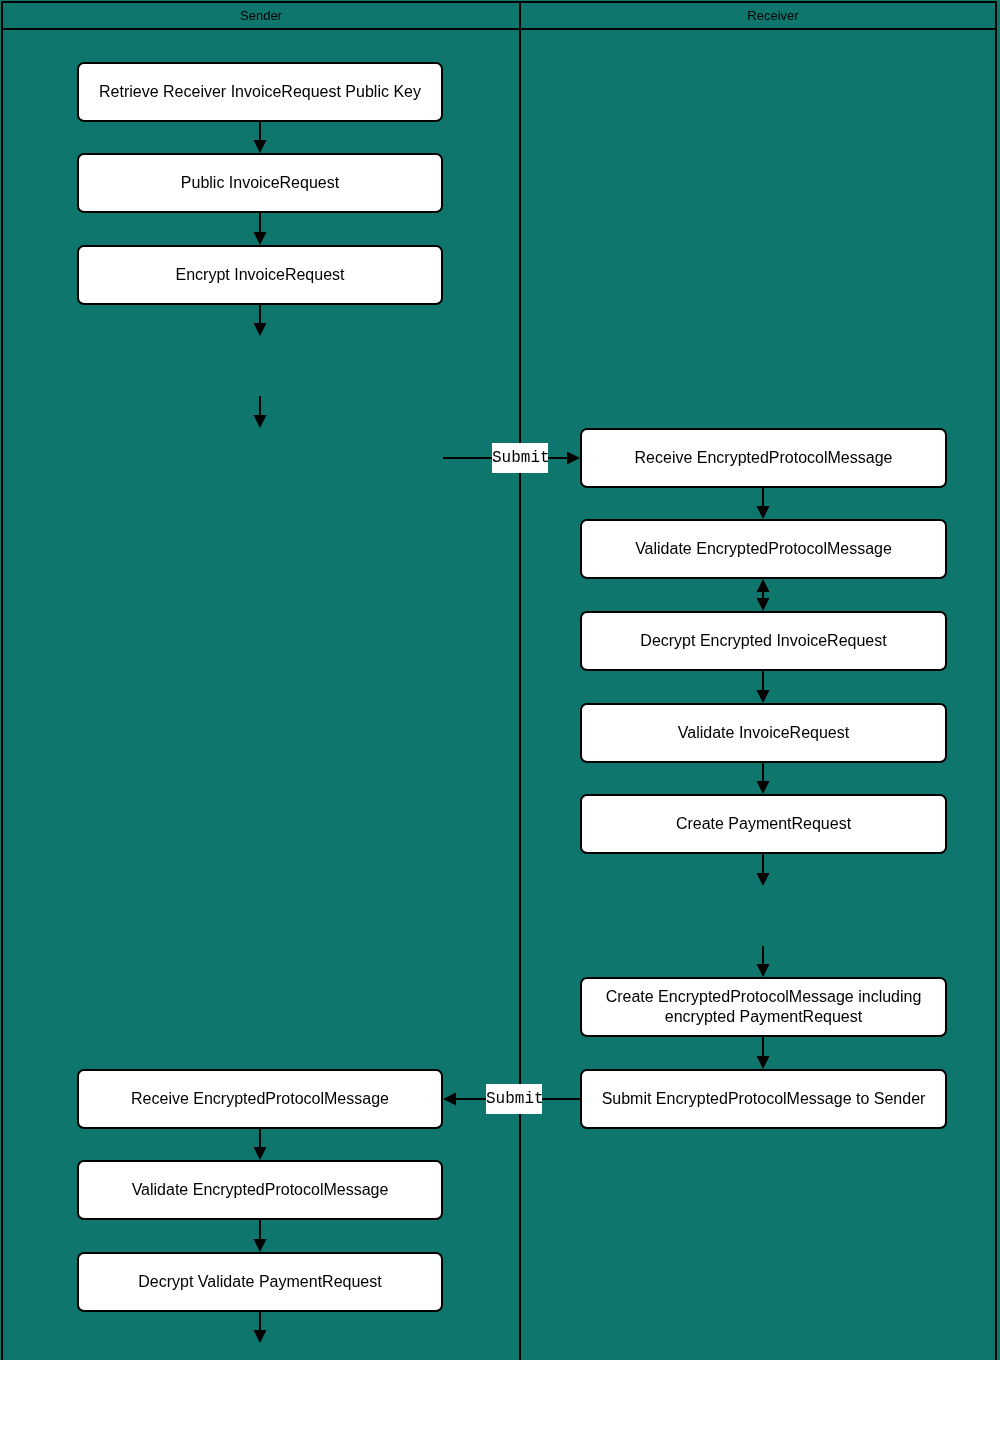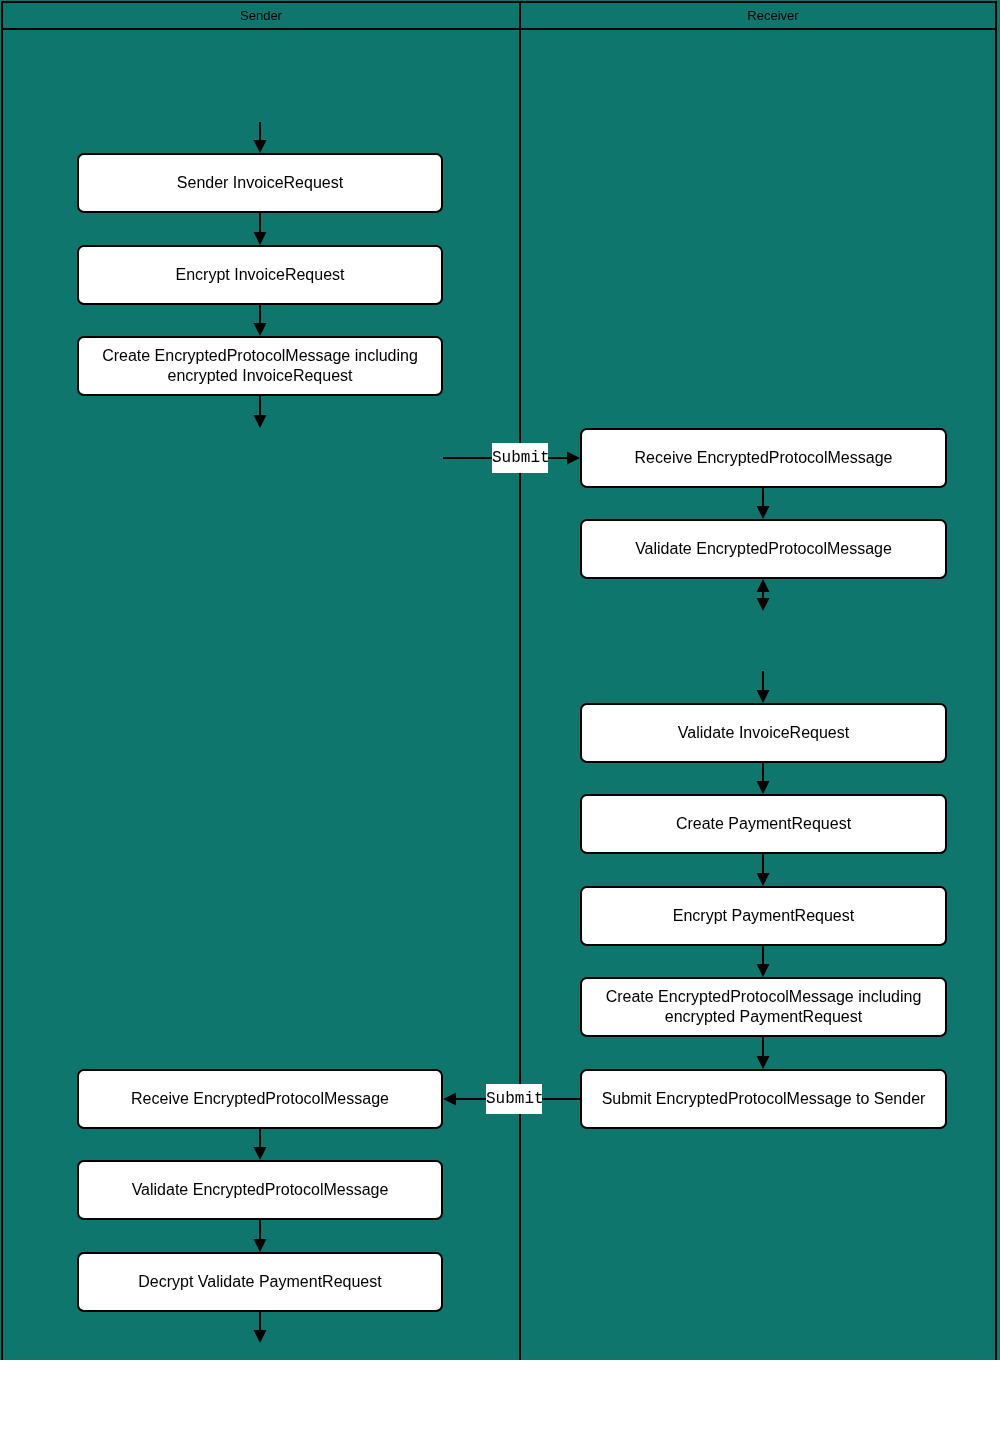--- a/index.html
+++ b/index.html
@@ -161,32 +161,32 @@
     <g>
         <line x1="260" y1="1220" x2="260" y2="1243"></line>
         <polygon points="253.5,1239 266.5,1239 260,1252"></polygon>
       </g>
     <g>
         <line x1="260" y1="1312" x2="260" y2="1334"></line>
         <polygon points="253.5,1330 266.5,1330 260,1343"></polygon>
       </g>
   </svg>
 
-  <div class="node sender-col" style="top:153px">Sender InvoiceRequest</div>
+  <div class="node sender-col" style="top:62px">Retrieve Receiver InvoiceRequest Public Key</div>
+  <div class="node sender-col" style="top:153px">Public InvoiceRequest</div>
   <div class="node sender-col" style="top:245px">Encrypt InvoiceRequest</div>
-  <div class="node sender-col" style="top:336px">Create EncryptedProtocolMessage including encrypted InvoiceRequest</div>
   <div class="node sender-col" style="top:1069px">Receive EncryptedProtocolMessage</div>
   <div class="node sender-col" style="top:1160px">Validate EncryptedProtocolMessage</div>
   <div class="node sender-col" style="top:1252px">Decrypt Validate PaymentRequest</div>
 
   <div class="node receiver-col" style="top:428px">Receive EncryptedProtocolMessage</div>
   <div class="node receiver-col" style="top:519px">Validate EncryptedProtocolMessage</div>
+  <div class="node receiver-col" style="top:611px">Decrypt Encrypted InvoiceRequest</div>
   <div class="node receiver-col" style="top:703px">Validate InvoiceRequest</div>
   <div class="node receiver-col" style="top:794px">Create PaymentRequest</div>
-  <div class="node receiver-col" style="top:886px">Encrypt PaymentRequest</div>
   <div class="node receiver-col" style="top:1069px">Submit EncryptedProtocolMessage to Sender</div>
   <div class="node receiver-col" style="top:977px">Create EncryptedProtocolMessage including encrypted PaymentRequest</div>
 
   <div class="edge-label" style="left:492px; top:443px">Submit</div>
   <div class="edge-label" style="left:486px; top:1084px">Submit</div>
 
   <div class="frame"></div>
 </div>
 
 </body></html>

